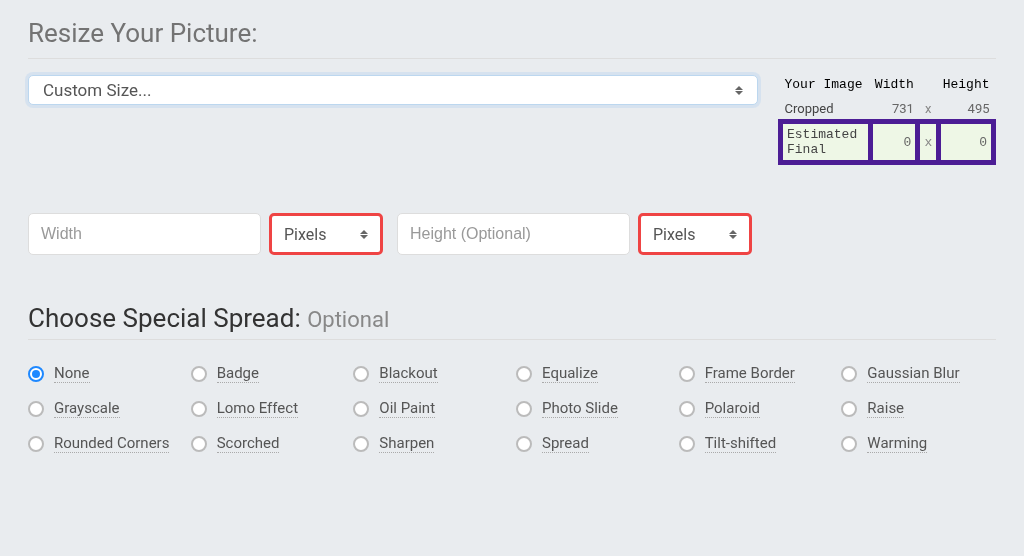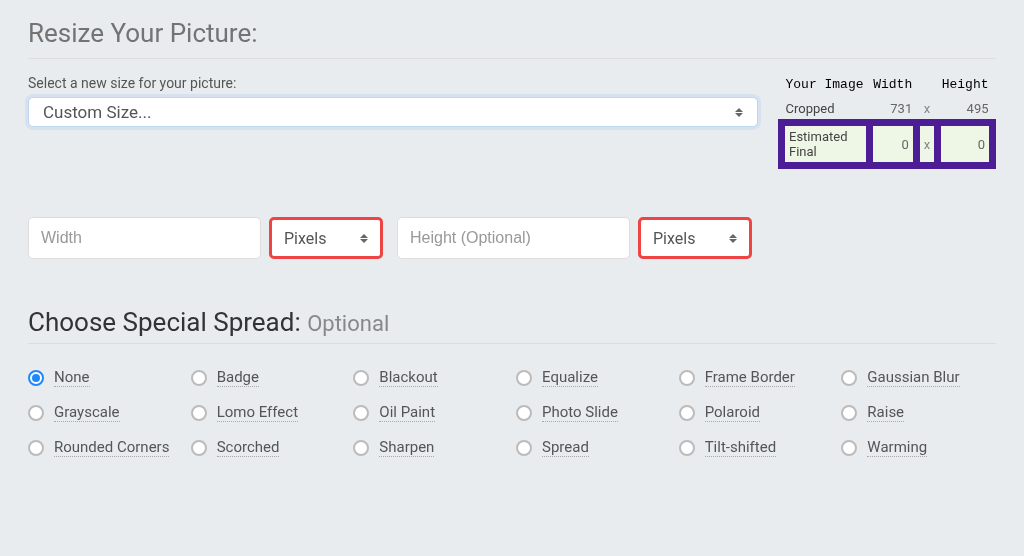--- a/index.html
+++ b/index.html
@@ -71,21 +71,22 @@
   .size-table th.lbl { text-align: left; }
   .size-table td {
     padding: 3px 4px;
     text-align: right;
   }
   .size-table td.lbl { text-align: left; color:#444; }
   .size-table td.x { text-align: center; color:#888; width:14px;}
   .size-table .pixels-note { color:#999; }
   .est-row td {
     background: #eef7e6;
-    border: 7px solid #4c1d95;
+    border: 5px solid #4c1d95;
+    font-family: Liberation Mono, monospace;
   }
   .est-row td.lbl { color:#444; }
   .est-row td.x { background:#eef7e6; }
   .dim-row {
     display: flex;
     gap: 14px;
     margin-top: 48px;
   }
   .dim-group {
     display: flex;
@@ -179,21 +180,20 @@
   }
 </style>
 </head>
 <body>
 
 <h2 class="section-title">Resize Your Picture:</h2>
 <hr class="divider">
 
 <div class="top-row">
   <div class="size-selector-col">
-    <label class="field-label">Select a new size for your picture:</label>
     <div class="select-main" tabindex="0">
       <span>Custom Size...</span>
       <span class="caret">
           <span class="up"></span>
           <span class="dn"></span>
         </span>
     </div>
   </div>
 
   <table class="size-table">

